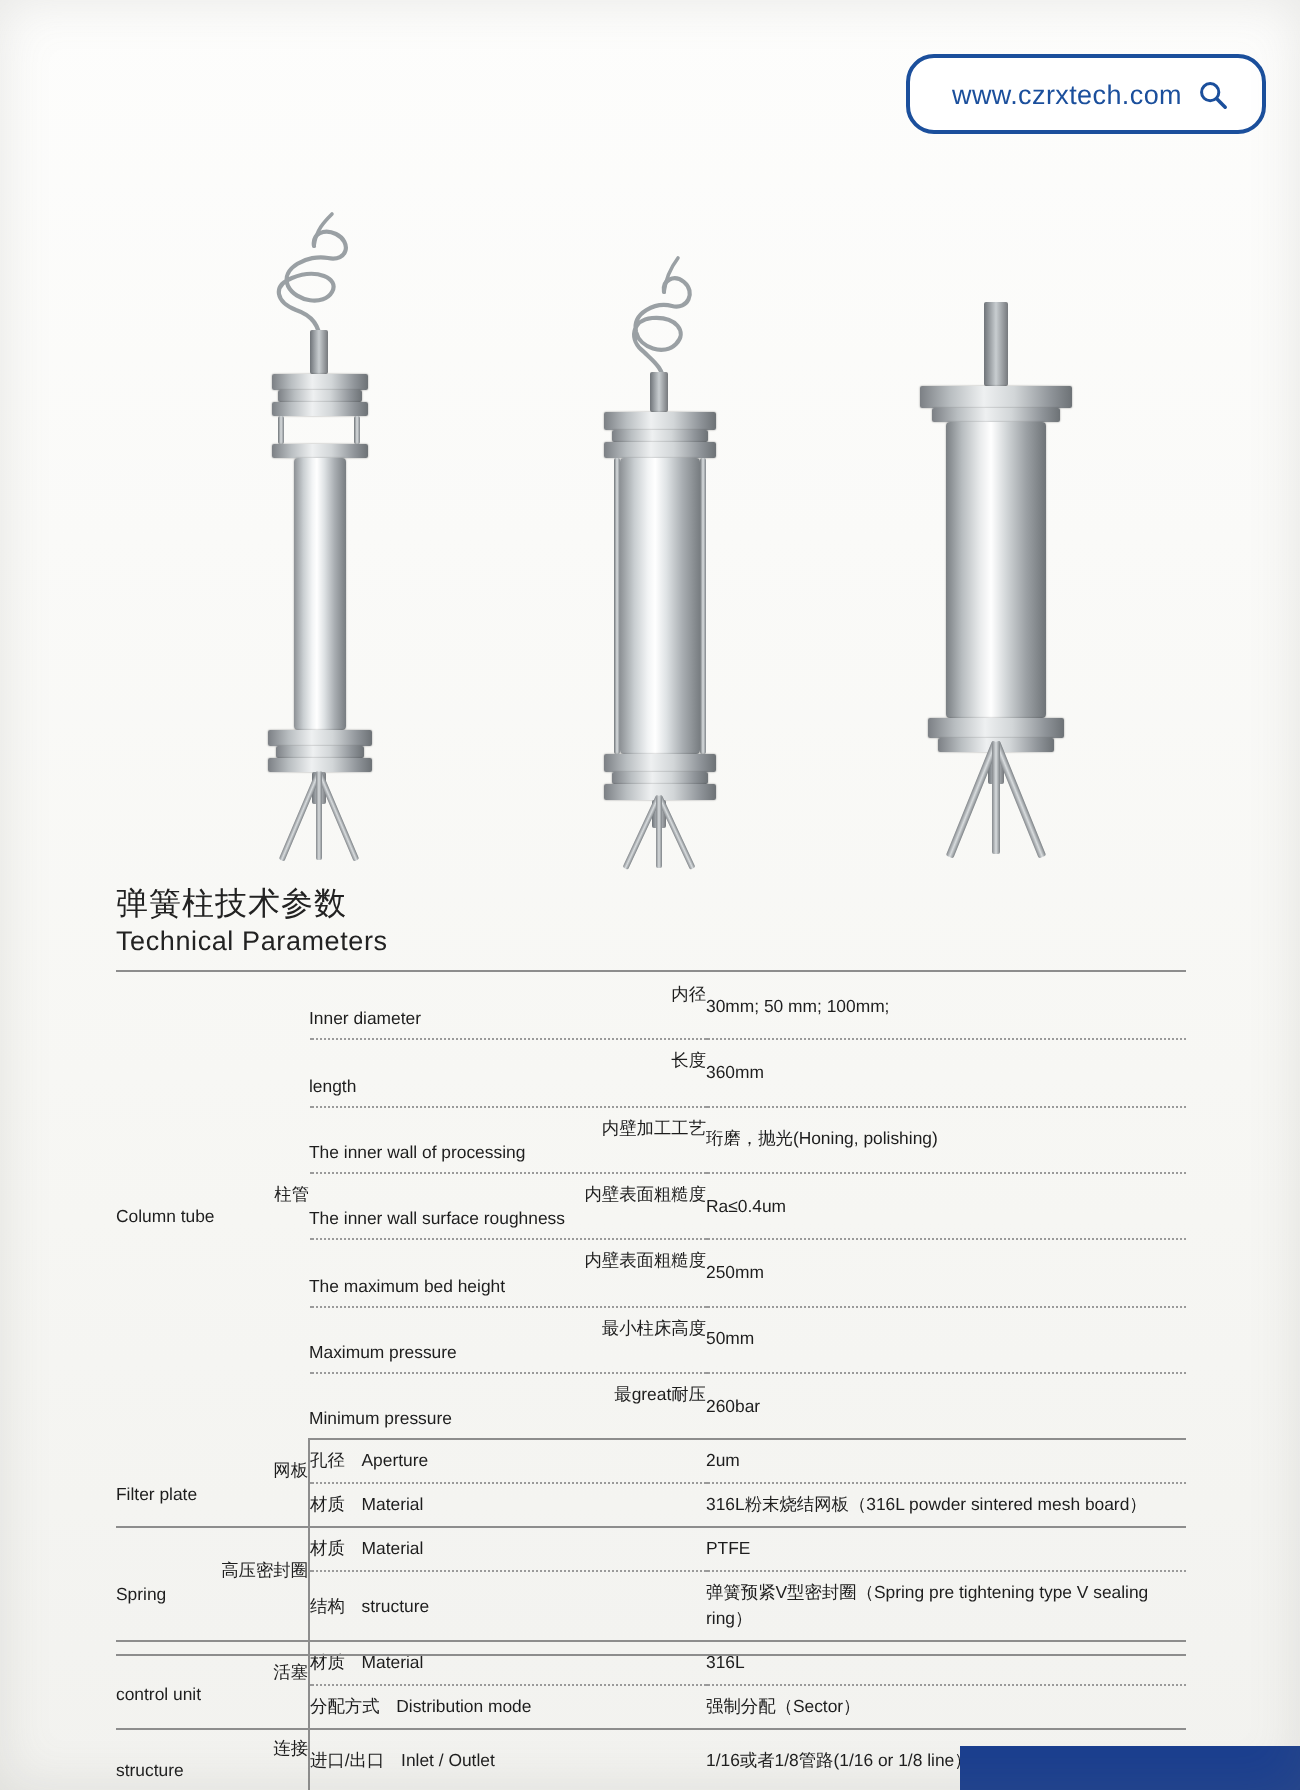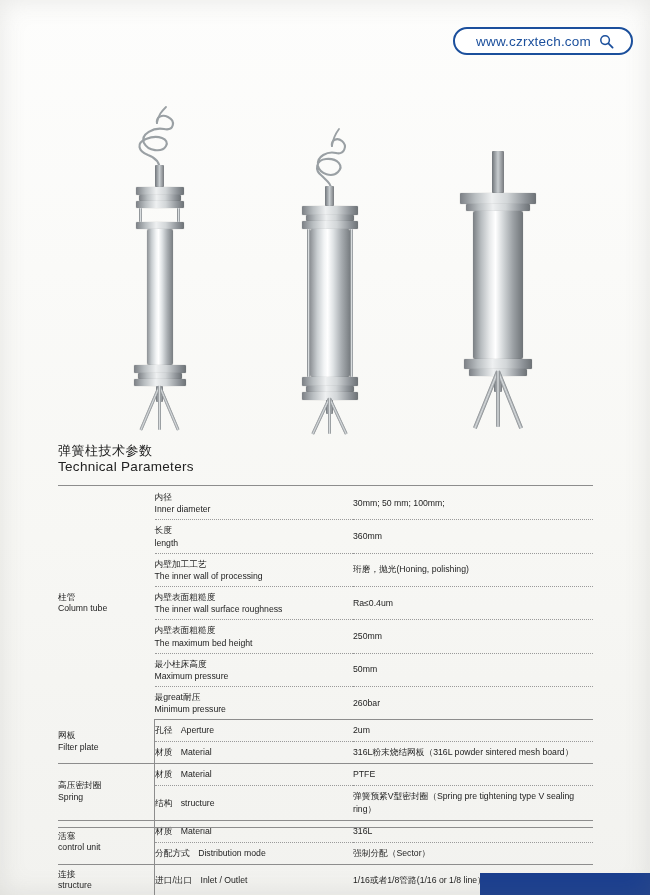--- a/index.html
+++ b/index.html
@@ -23,21 +23,21 @@
     width: 650px;
     height: 895px;
     background: linear-gradient(180deg,#fdfdfc 0%, #f7f7f4 60%, #f2f2ef 100%);
   }
 
   
   .site-badge {
     position: absolute;
     right: 17px;
     top: 27px;
-    height: 28px;
+    height: 40px;
     min-width: 180px;
     border: 2px solid #1b4f9c;
     border-radius: 14px;
     background: #ffffff;
     display: flex;
     align-items: center;
     justify-content: center;
     padding: 0 12px 0 16px;
     box-sizing: border-box;
   }
@@ -110,21 +110,21 @@
   }
 
   
   .params-heading {
     position: absolute;
     left: 58px;
     top: 443px;
     line-height: 1.25;
   }
   .params-heading .cn {
-    font-size: 13px;
+    font-size: 16px;
     color: #222;
     letter-spacing: 0.5px;
   }
   .params-heading .en {
     font-size: 13.5px;
     color: #222;
     letter-spacing: 0.3px;
   }
 
   
@@ -164,21 +164,21 @@
   }
   .cell-label {
     width: 198px;
     line-height: 1.4;
   }
   .cell-value {
     line-height: 1.4;
     padding-left: 4px;
     margin-top: 20px;
   }
-  .cn-txt { font-size: 8.7px; color: #1d1d1d; display:block; }
+  .cn-txt { font-size: 8.7px; color: #1d1d1d; display:block;text-align:right; }
   .en-txt { font-size: 8.7px; color: #1d1d1d; display:block; }
   .val-txt { font-size: 8.7px; color: #1d1d1d; }
 
   .row-sep td {
     border-bottom: 1px dotted #9a9a9a;
   }
   .row-solid td {
     border-bottom: 1px solid #8d8d8d;
   }
   .no-border { border: none !important; }

